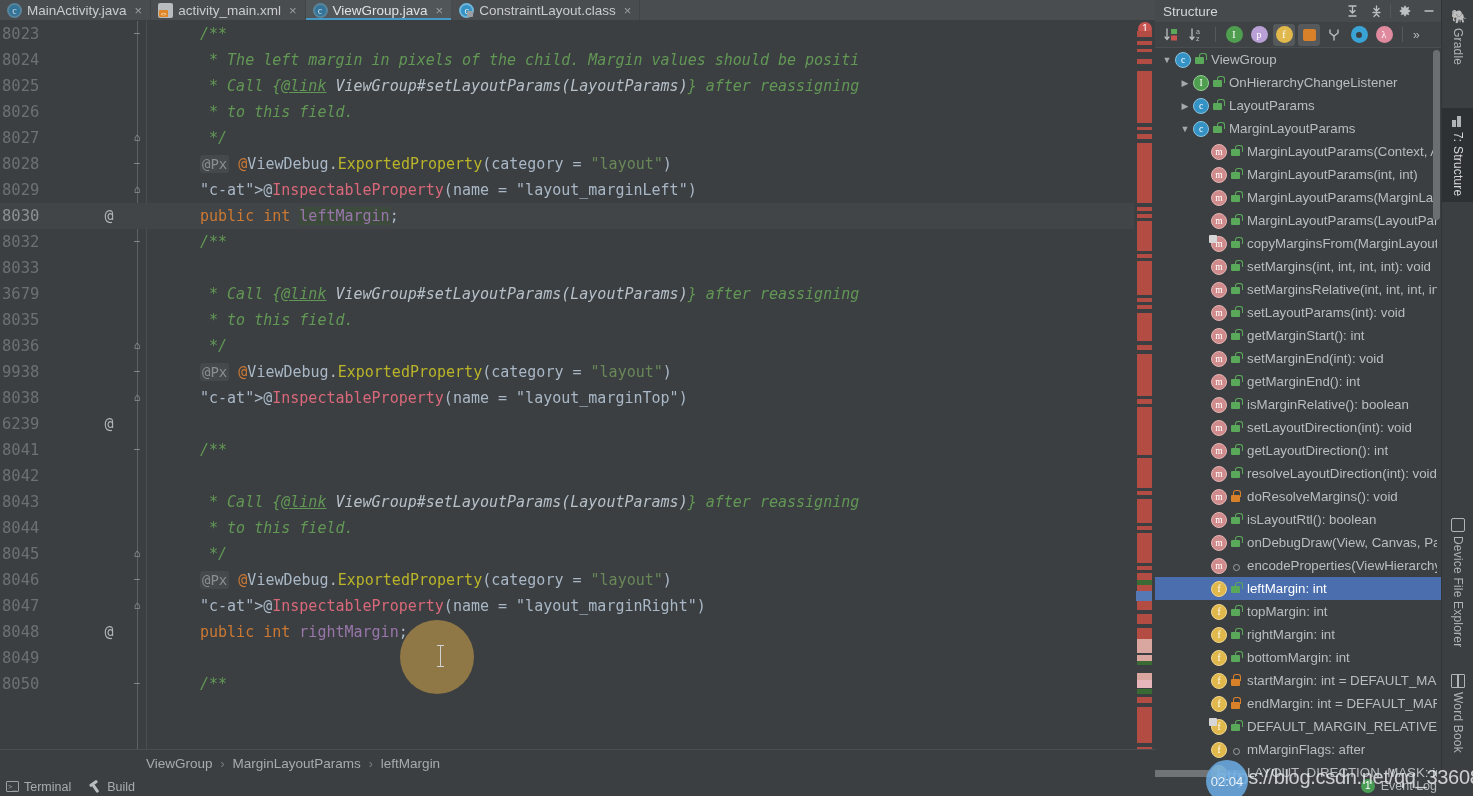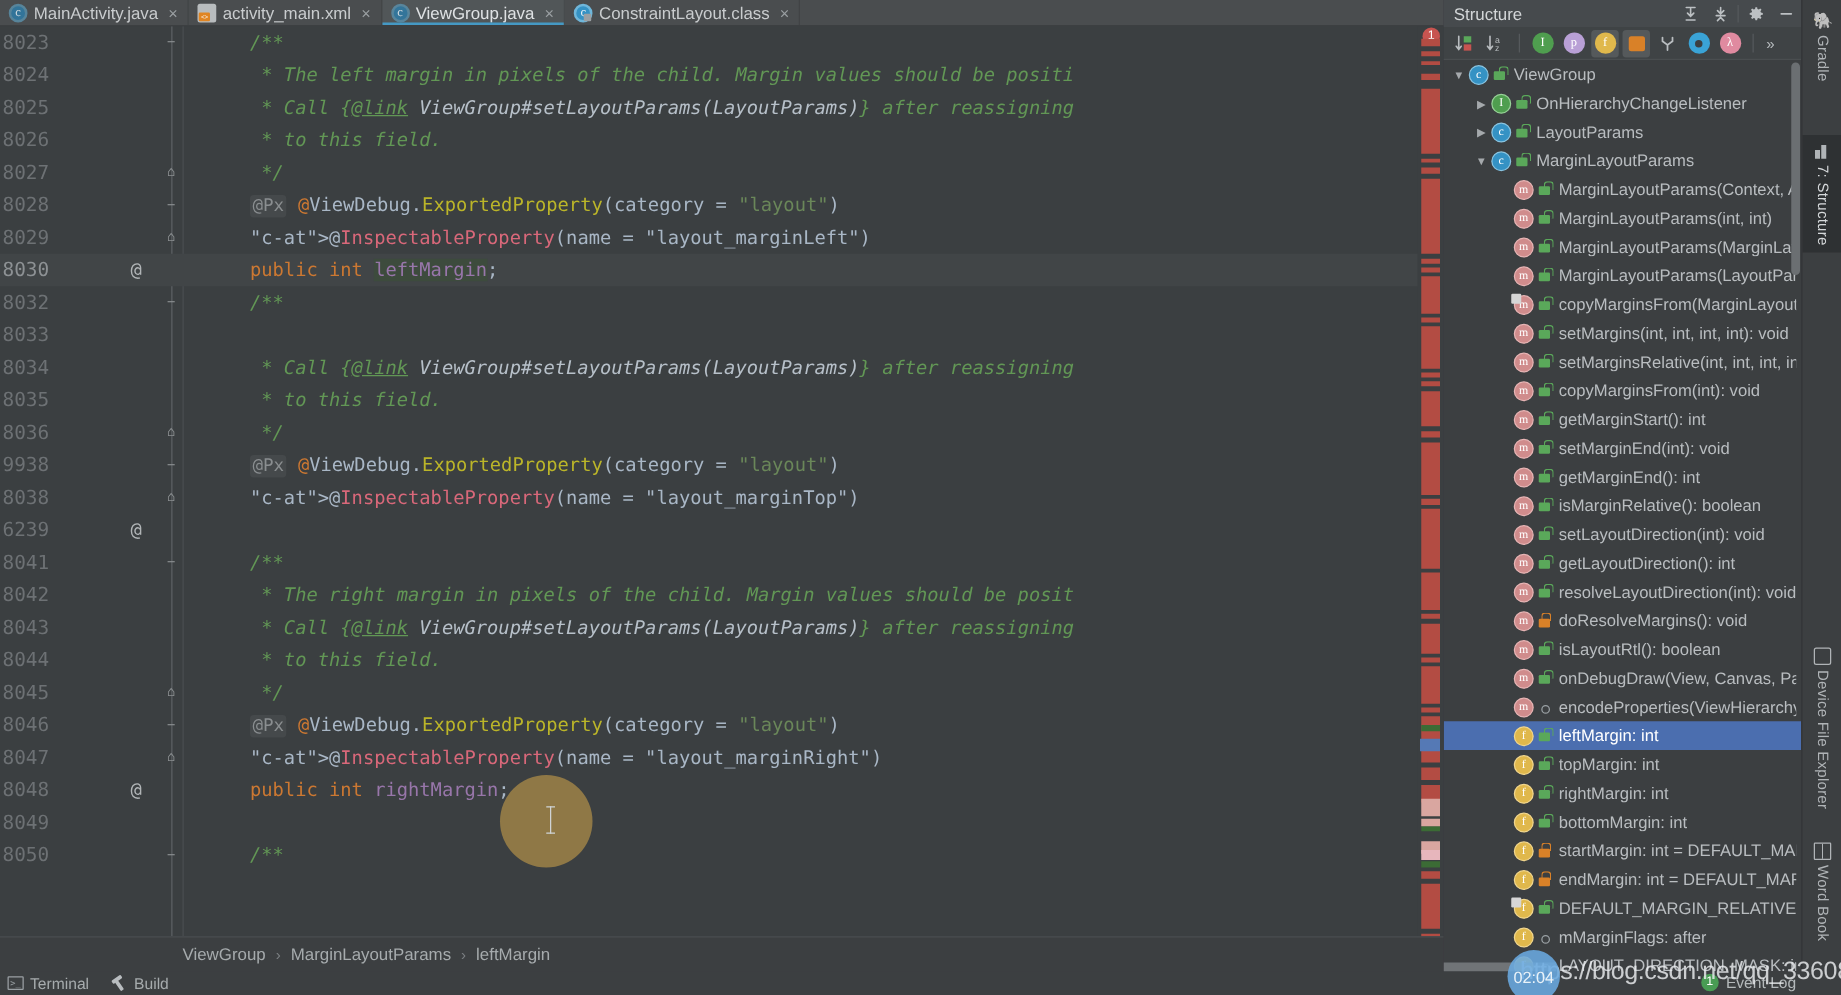--- a/index.html
+++ b/index.html
@@ -386,28 +386,28 @@
         <div class="coderow"><span class="gutter-num">8023</span><span class="fold">−</span><span class="codetext"><span class="c-doc">/**</span></span></div>
         <div class="coderow"><span class="gutter-num">8024</span><span class="codetext"><span class="c-doc"> * The left margin in pixels of the child. Margin values should be positi</span></span></div>
         <div class="coderow"><span class="gutter-num">8025</span><span class="codetext"><span class="c-doc"> * Call <span class="c-doc">{</span><span class="c-doctag">@link</span> <span class="c-docref">ViewGroup#setLayoutParams(LayoutParams)</span><span class="c-doc">}</span> after reassigning</span></span></div>
         <div class="coderow"><span class="gutter-num">8026</span><span class="codetext"><span class="c-doc"> * to this field.</span></span></div>
         <div class="coderow"><span class="gutter-num">8027</span><span class="fold">⌂</span><span class="codetext"><span class="c-doc"> */</span></span></div>
         <div class="coderow"><span class="gutter-num">8028</span><span class="fold">−</span><span class="codetext"><span class="inlayhint">@Px</span> <span class="c-annr">@</span><span class="c-id">ViewDebug.</span><span class="c-ann">ExportedProperty</span>(<span class="c-id">category</span> = <span class="c-str">"layout"</span>)</span></div>
         <div class="coderow"><span class="gutter-num">8029</span><span class="fold">⌂</span><span class="codetext"><span class="&lt;span">"c-at"</span>&gt;@<span class="c-annpink">InspectableProperty</span>(<span class="c-id">name</span> = "layout_marginLeft")</span></div>
         <div class="coderow hl"><span class="gutter-num">8030</span><span class="ann">@</span><span class="codetext"><span class="c-kw">public</span> <span class="c-kw">int</span> <span class="c-field usagehl">leftMargin</span><span class="c-punct">;</span></span></div>
         <div class="coderow"><span class="gutter-num">8032</span><span class="fold">−</span><span class="codetext"><span class="c-doc">/**</span></span></div>
         <div class="coderow"><span class="gutter-num">8033</span></div>
-        <div class="coderow"><span class="gutter-num">8034</span><span class="codetext"><span class="c-doc"> * Call <span class="c-doc">{</span><span class="c-doctag">@link</span> <span class="c-docref">ViewGroup#setLayoutParams(LayoutParams)</span><span class="c-doc">}</span> after reassigning</span></span></div>
+        <div class="coderow"><span class="gutter-num">3679</span><span class="codetext"><span class="c-doc"> * Call <span class="c-doc">{</span><span class="c-doctag">@link</span> <span class="c-docref">ViewGroup#setLayoutParams(LayoutParams)</span><span class="c-doc">}</span> after reassigning</span></span></div>
         <div class="coderow"><span class="gutter-num">8035</span><span class="codetext"><span class="c-doc"> * to this field.</span></span></div>
         <div class="coderow"><span class="gutter-num">8036</span><span class="fold">⌂</span><span class="codetext"><span class="c-doc"> */</span></span></div>
         <div class="coderow"><span class="gutter-num">9938</span><span class="fold">−</span><span class="codetext"><span class="inlayhint">@Px</span> <span class="c-annr">@</span><span class="c-id">ViewDebug.</span><span class="c-ann">ExportedProperty</span>(<span class="c-id">category</span> = <span class="c-str">"layout"</span>)</span></div>
         <div class="coderow"><span class="gutter-num">8038</span><span class="fold">⌂</span><span class="codetext"><span class="&lt;span">"c-at"</span>&gt;@<span class="c-annpink">InspectableProperty</span>(<span class="c-id">name</span> = "layout_marginTop")</span></div>
         <div class="coderow"><span class="gutter-num">6239</span><span class="ann">@</span></div>
         <div class="coderow"><span class="gutter-num">8041</span><span class="fold">−</span><span class="codetext"><span class="c-doc">/**</span></span></div>
-        <div class="coderow"><span class="gutter-num">8042</span><span class="codetext"><span class="c-doc"> * The right margin in pixels of the child. Margin values should be posit</span></span></div>
+        <div class="coderow"><span class="gutter-num">8042</span></div>
         <div class="coderow"><span class="gutter-num">8043</span><span class="codetext"><span class="c-doc"> * Call <span class="c-doc">{</span><span class="c-doctag">@link</span> <span class="c-docref">ViewGroup#setLayoutParams(LayoutParams)</span><span class="c-doc">}</span> after reassigning</span></span></div>
         <div class="coderow"><span class="gutter-num">8044</span><span class="codetext"><span class="c-doc"> * to this field.</span></span></div>
         <div class="coderow"><span class="gutter-num">8045</span><span class="fold">⌂</span><span class="codetext"><span class="c-doc"> */</span></span></div>
         <div class="coderow"><span class="gutter-num">8046</span><span class="fold">−</span><span class="codetext"><span class="inlayhint">@Px</span> <span class="c-annr">@</span><span class="c-id">ViewDebug.</span><span class="c-ann">ExportedProperty</span>(<span class="c-id">category</span> = <span class="c-str">"layout"</span>)</span></div>
         <div class="coderow"><span class="gutter-num">8047</span><span class="fold">⌂</span><span class="codetext"><span class="&lt;span">"c-at"</span>&gt;@<span class="c-annpink">InspectableProperty</span>(<span class="c-id">name</span> = "layout_marginRight")</span></div>
         <div class="coderow"><span class="gutter-num">8048</span><span class="ann">@</span><span class="codetext"><span class="c-kw">public</span> <span class="c-kw">int</span> <span class="c-field">rightMargin</span><span class="c-punct">;</span></span></div>
         <div class="coderow"><span class="gutter-num">8049</span><span class="codetext"></span></div>
         <div class="coderow"><span class="gutter-num">8050</span><span class="fold">−</span><span class="codetext"><span class="c-doc">/**</span></span></div>
       </div>
   </div>
@@ -604,21 +604,21 @@
           <div class="trow" style="padding-left: 40px;">
             <span class="twist"></span>
             <span class="nodeicon ni-method" style="position: relative;">m</span>
             <span class="vis pub"></span>
             <span class="tlabel">setMarginsRelative(int, int, int, int): void</span>
           </div>
           <div class="trow" style="padding-left: 40px;">
             <span class="twist"></span>
             <span class="nodeicon ni-method" style="position: relative;">m</span>
             <span class="vis pub"></span>
-            <span class="tlabel">copyMarginsFrom(int): void</span>
+            <span class="tlabel">setLayoutParams(int): void</span>
           </div>
           <div class="trow" style="padding-left: 40px;">
             <span class="twist"></span>
             <span class="nodeicon ni-method" style="position: relative;">m</span>
             <span class="vis pub"></span>
             <span class="tlabel">getMarginStart(): int</span>
           </div>
           <div class="trow" style="padding-left: 40px;">
             <span class="twist"></span>
             <span class="nodeicon ni-method" style="position: relative;">m</span>

